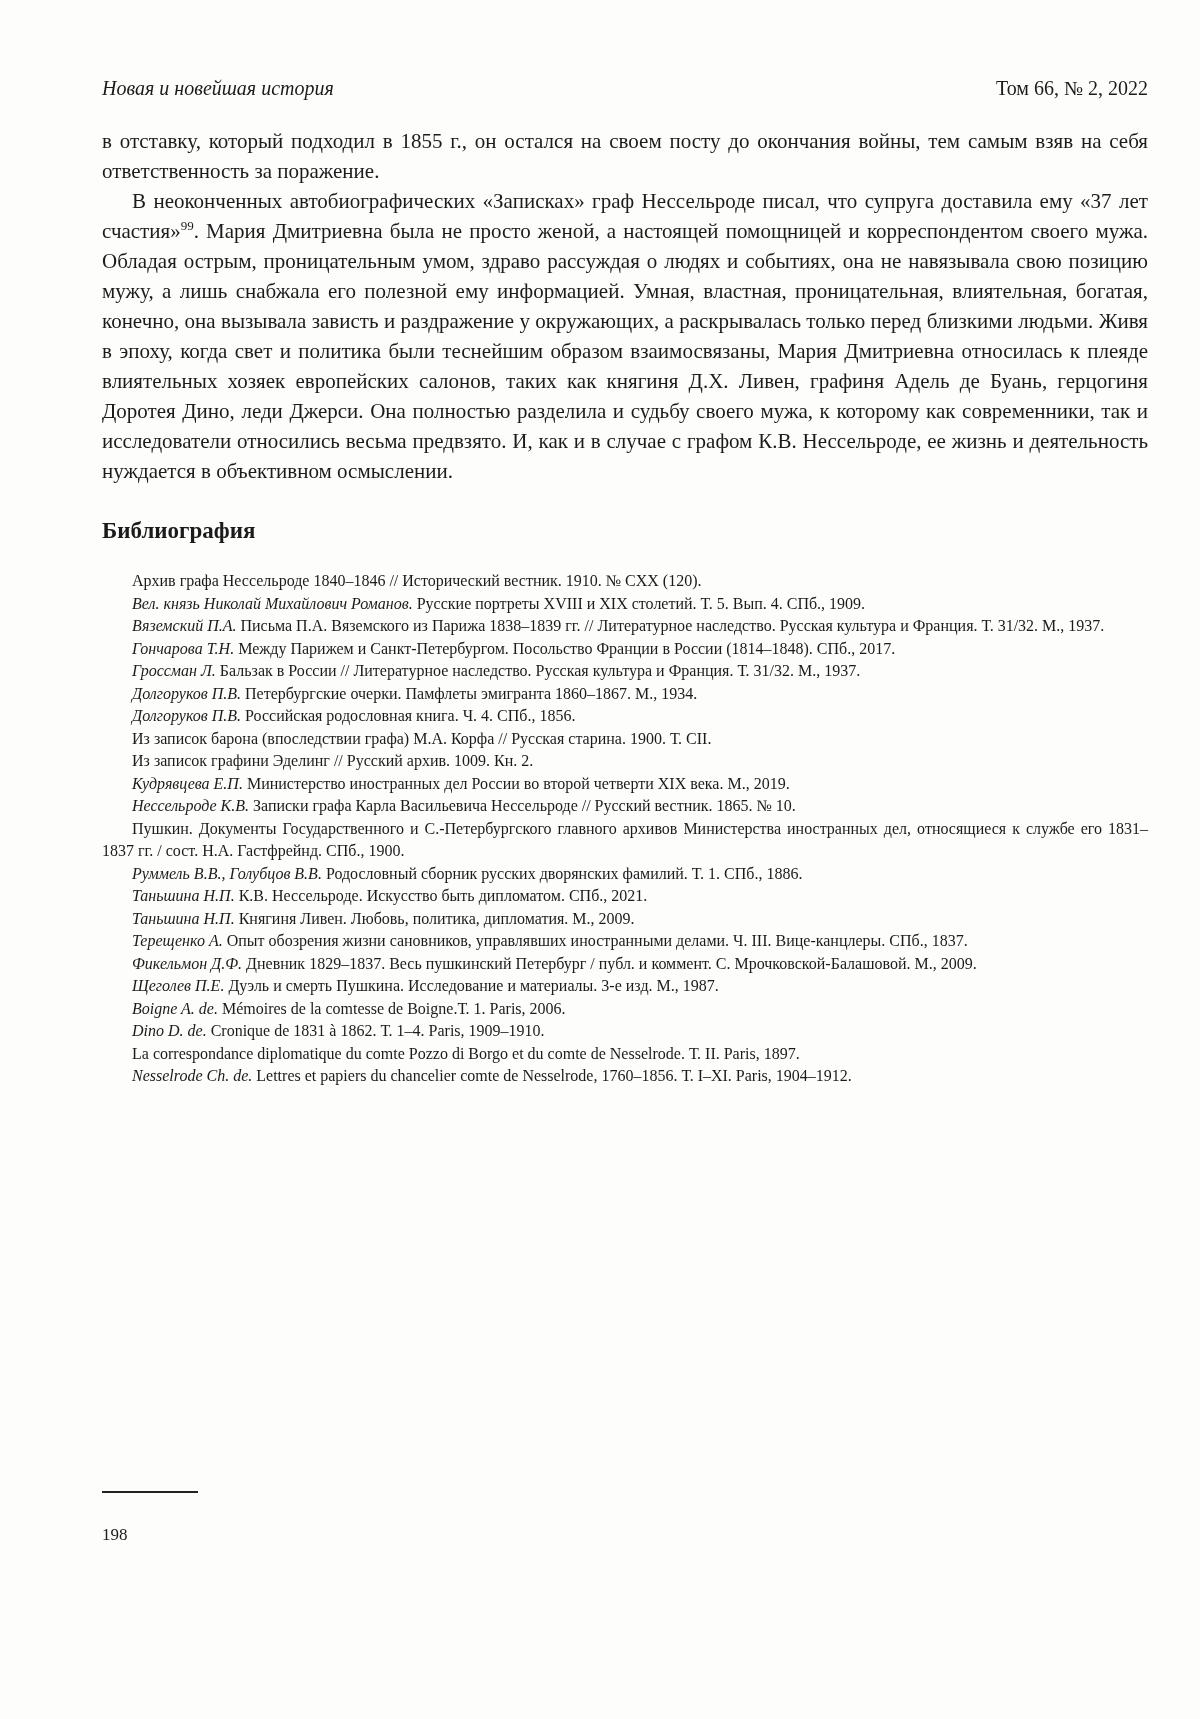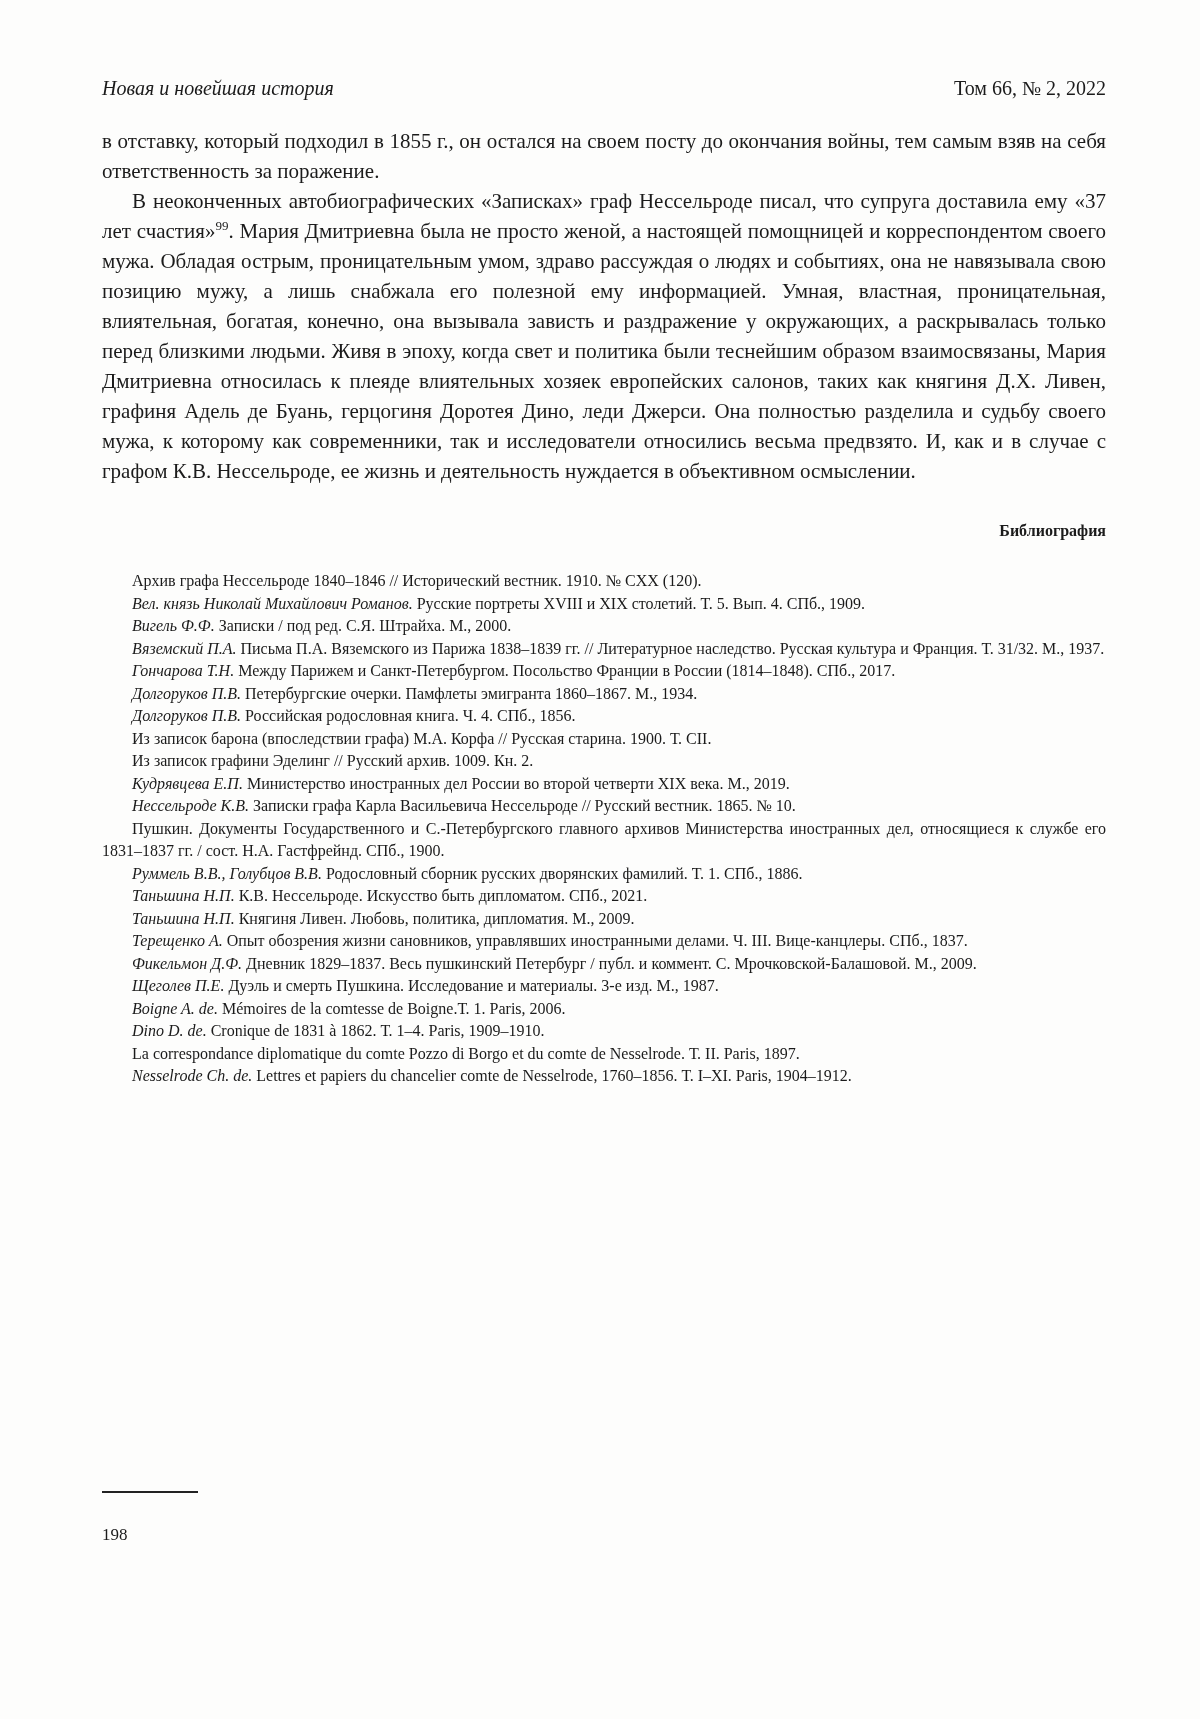--- a/index.html
+++ b/index.html
@@ -7,21 +7,21 @@
     padding: 0;
     background: #ffffff;
   }
   .page {
     width: 1200px;
     height: 1719px;
     box-sizing: border-box;
     background: #fdfdfc;
     color: #1b1b1b;
     font-family: "Liberation Serif", "DejaVu Serif", serif;
-    padding: 76px 94px 172px 102px;
+    padding: 76px 52px 172px 102px;
     display: flex;
     flex-direction: column;
     overflow: hidden;
   }
   .running-head {
     display: flex;
     justify-content: space-between;
     align-items: baseline;
     font-size: 20px;
     line-height: 24px;
@@ -37,23 +37,23 @@
     margin: 0;
   }
   .indent { text-indent: 30px; }
   sup.ref {
     font-size: 13px;
     line-height: 0;
     vertical-align: super;
   }
 
   .biblio-title {
-    text-align: right;
+    text-align: left;
     font-weight: bold;
-    font-size: 16px;
+    font-size: 23px;
     line-height: 26px;
     margin: 32px 0 26px 0;
   }
 
   .biblio { margin: 0; }
   .entry {
     font-size: 16px;
     line-height: 22.5px;
     text-align: justify;
     text-indent: 30px;
@@ -95,23 +95,23 @@
   <main>
     <p class="body-par">в отставку, который подходил в 1855 г., он остался на своем посту до окончания войны, тем самым взяв на себя ответственность за поражение.</p>
 
     <p class="body-par indent"><span>В неоконченных автобиографических «Записках» граф Нессельроде писал, что супруга доставила ему «37 лет счастия»</span><sup class="ref">99</sup><span>. Мария Дмитриевна была не просто женой, а настоящей помощницей и корреспондентом своего мужа. Обладая острым, проницательным умом, здраво рассуждая о людях и событиях, она не навязывала свою позицию мужу, а лишь снабжала его полезной ему информацией. Умная, властная, проницательная, влиятельная, богатая, конечно, она вызывала зависть и раздражение у окружающих, а раскрывалась только перед близкими людьми. Живя в эпоху, когда свет и политика были теснейшим образом взаимосвязаны, Мария Дмитриевна относилась к плеяде влиятельных хозяек европейских салонов, таких как княгиня Д.Х. Ливен, графиня Адель де Буань, герцогиня Доротея Дино, леди Джерси. Она полностью разделила и судьбу своего мужа, к которому как современники, так и исследователи относились весьма предвзято. И, как и в случае с графом К.В. Нессельроде, ее жизнь и деятельность нуждается в объективном осмыслении.</span></p>
 
     <h2 class="biblio-title">Библиография</h2>
 
     <section class="biblio">
       <p class="entry"><span class="au"></span><span>Архив графа Нессельроде 1840–1846 // Исторический вестник. 1910. № CXX (120).</span></p>
       <p class="entry"><span class="au">Вел. князь Николай Михайлович Романов.</span><span> Русские портреты XVIII и XIX столетий. Т. 5. Вып. 4. СПб., 1909.</span></p>
-      <p class="entry"><span class="au">Вигель Ф.Ф.</span><span> Записки / под ред. С.Я. Штрайха. М., 2000.</span></p>
       <p class="entry"><span class="au">Вяземский П.А.</span><span> Письма П.А. Вяземского из Парижа 1838–1839 гг. // Литературное наследство. Русская культура и Франция. Т. 31/32. М., 1937.</span></p>
       <p class="entry"><span class="au">Гончарова Т.Н.</span><span> Между Парижем и Санкт-Петербургом. Посольство Франции в России (1814–1848). СПб., 2017.</span></p>
+      <p class="entry"><span class="au">Гроссман Л.</span><span> Бальзак в России // Литературное наследство. Русская культура и Франция. Т. 31/32. М., 1937.</span></p>
       <p class="entry"><span class="au">Долгоруков П.В.</span><span> Петербургские очерки. Памфлеты эмигранта 1860–1867. М., 1934.</span></p>
       <p class="entry"><span class="au">Долгоруков П.В.</span><span> Российская родословная книга. Ч. 4. СПб., 1856.</span></p>
       <p class="entry"><span class="au"></span><span>Из записок барона (впоследствии графа) М.А. Корфа // Русская старина. 1900. Т. CII.</span></p>
       <p class="entry"><span class="au"></span><span>Из записок графини Эделинг // Русский архив. 1009. Кн. 2.</span></p>
       <p class="entry"><span class="au">Кудрявцева Е.П.</span><span> Министерство иностранных дел России во второй четверти XIX века. М., 2019.</span></p>
       <p class="entry"><span class="au">Нессельроде К.В.</span><span> Записки графа Карла Васильевича Нессельроде // Русский вестник. 1865. № 10.</span></p>
       <p class="entry"><span class="au"></span><span>Пушкин. Документы Государственного и С.-Петербургского главного архивов Министерства иностранных дел, относящиеся к службе его 1831–1837 гг. / сост. Н.А. Гастфрейнд. СПб., 1900.</span></p>
       <p class="entry"><span class="au">Руммель В.В., Голубцов В.В.</span><span> Родословный сборник русских дворянских фамилий. Т. 1. СПб., 1886.</span></p>
       <p class="entry"><span class="au">Таньшина Н.П.</span><span> К.В. Нессельроде. Искусство быть дипломатом. СПб., 2021.</span></p>
       <p class="entry"><span class="au">Таньшина Н.П.</span><span> Княгиня Ливен. Любовь, политика, дипломатия. М., 2009.</span></p>

